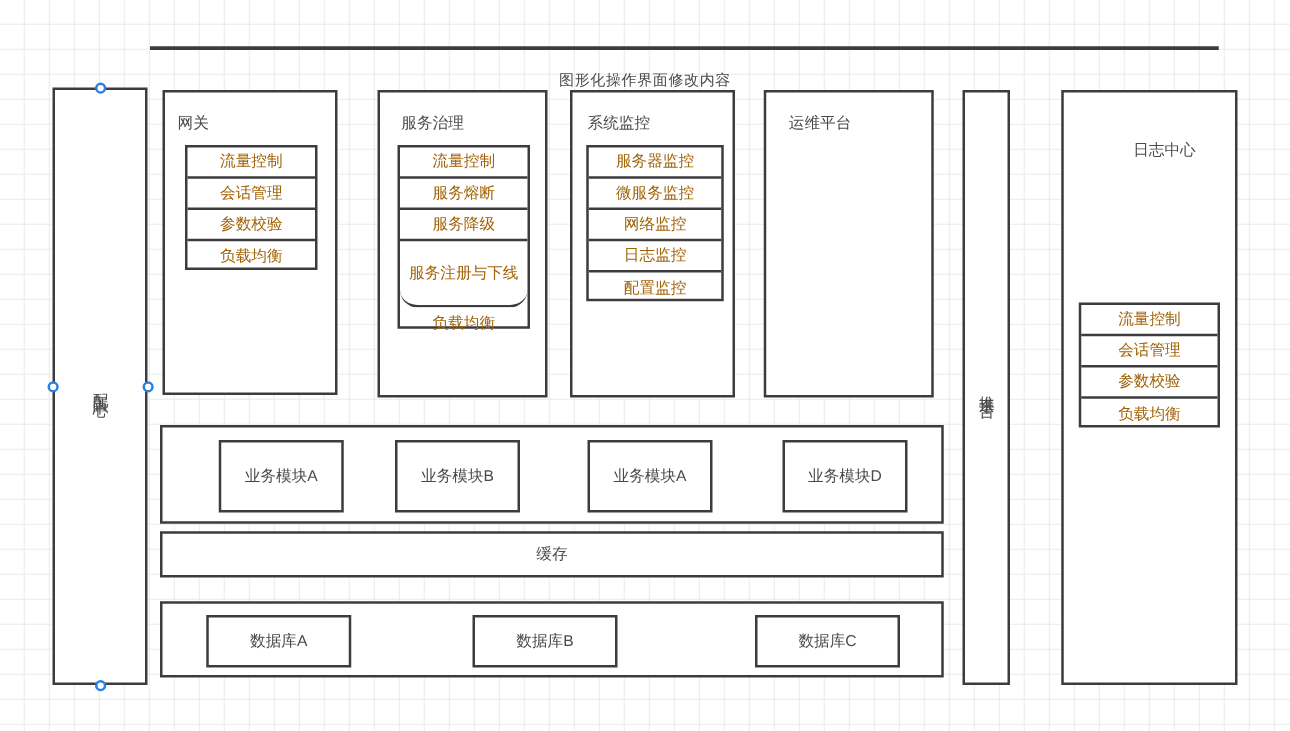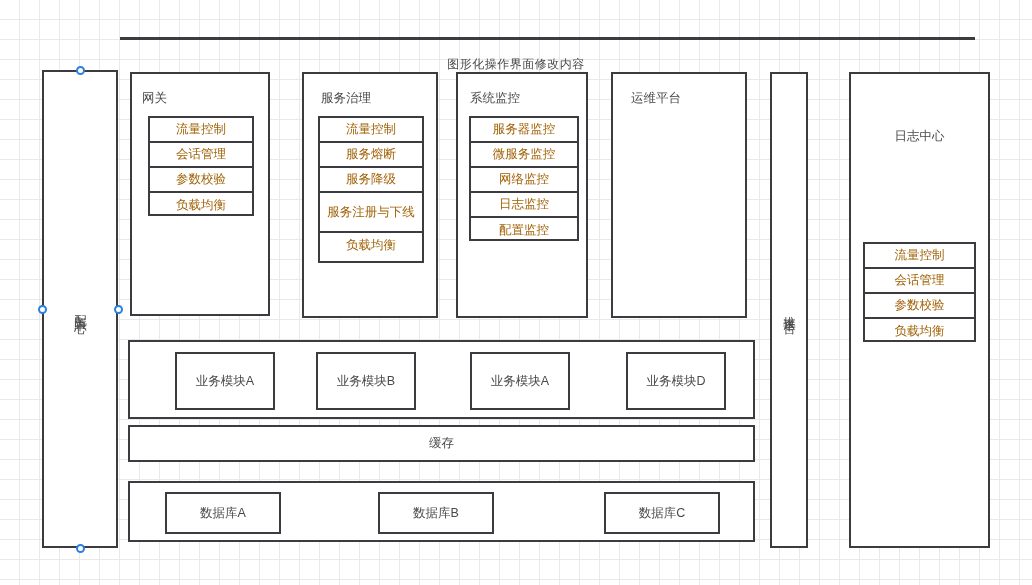--- a/index.html
+++ b/index.html
@@ -123,26 +123,27 @@
     position: absolute;
     width: 9px;
     height: 9px;
     border-radius: 50%;
     background: #ffffff;
     border: 2px solid #2a7fe0;
     box-sizing: border-box;
   }
   .log-center-title {
     position: absolute;
-    top: 54px;
+    top: 38px;
     left: 0;
     width: 100%;
     text-align: center;
     font-size: 12.5px;
     color: #4a4a4a;
+    padding-left: 12px;
   }
 </style>
 </head>
 <body>
 
 <div class="canvas">
 
   <div class="diagram-title">图形化操作界面修改内容</div>
   <div class="title-rule"></div>
 
@@ -163,21 +164,21 @@
       <div class="cell" style="height:25px;">负载均衡</div>
     </div>
   </div>
 
   <div class="abs panel" style="left:302px; top:72px; width:136px; height:246px;">
     <div class="panel-title" style="left:17px;">服务治理</div>
     <div class="stack" style="left:14px; top:42px; width:106px; height:147px;">
       <div class="cell" style="height:25px;">流量控制</div>
       <div class="cell" style="height:25px;">服务熔断</div>
       <div class="cell" style="height:25px;">服务降级</div>
-      <div class="cell" style="height:40px;">服务注册与下线</div>
+      <div class="cell" style="height:53px;border-radius:14px;">服务注册与下线</div>
       <div class="cell" style="height:25px;">负载均衡</div>
     </div>
   </div>
 
   <div class="abs panel" style="left:456px; top:72px; width:132px; height:246px;">
     <div class="panel-title" style="left:12px;">系统监控</div>
     <div class="stack" style="left:11px; top:42px; width:110px; height:125px;">
       <div class="cell" style="height:25px;">服务器监控</div>
       <div class="cell" style="height:25px;">微服务监控</div>
       <div class="cell" style="height:25px;">网络监控</div>

